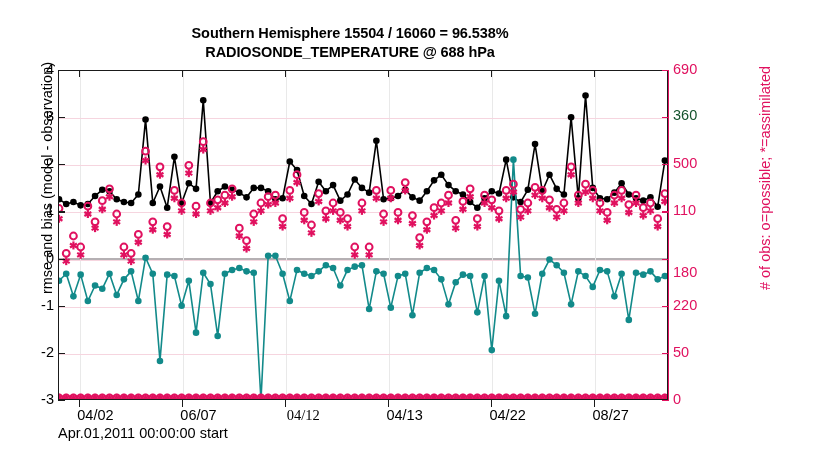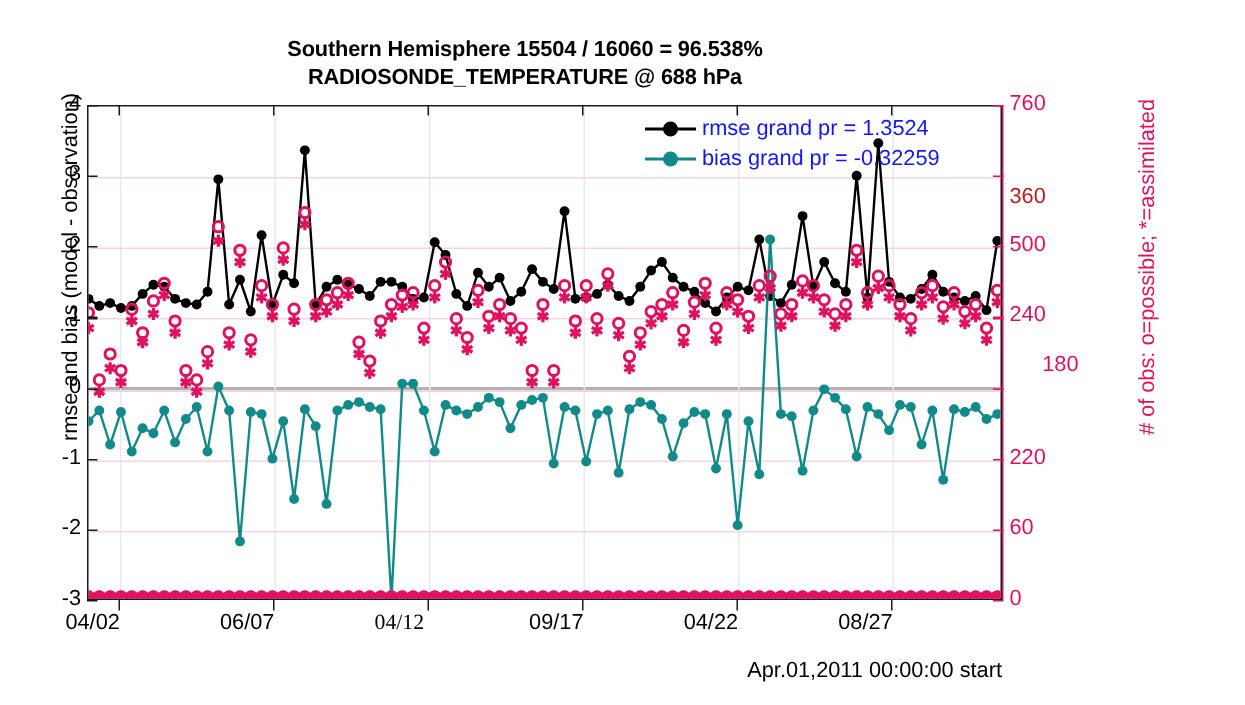--- a/index.html
+++ b/index.html
@@ -134,44 +134,44 @@
     left: 58px;
     top: 400px;
     width: 610px;
     height: 26px;
   }
   .xtick {
     position: absolute;
     top: 7px;
     width: 70px;
     margin-left: -35px;
-    text-align: left;
+    text-align: right;
     font-size: 14.5px;
     color: #000;
   }
   .xtickmark {
     position: absolute;
     top: 0;
     width: 1.1px;
     height: 7px;
     background: #1a1a1a;
   }
   .xtickmark-top {
     position: absolute;
     top: 0;
     width: 1.1px;
     height: 7px;
     background: #1a1a1a;
   }
   .xlabel {
     position: absolute;
     left: 58px;
-    top: 439px;
+    top: 425px;
     width: 610px;
-    text-align: right;
+    text-align: left;
     font-size: 14.5px;
     color: #000;
   }
   .ylabel-left {
     position: absolute;
     left: -118px;
     top: 170px;
     width: 330px;
     text-align: center;
     font-size: 14.5px;
@@ -1466,65 +1466,49 @@
             <line x1="605.8783783783783" y1="322.8571428571429" x2="605.8783783783783" y2="330.8571428571429" stroke="#e0115f" stroke-width="2.2" stroke-linecap="butt"></line>
             <line x1="609.3424799935161" y1="324.8571428571429" x2="602.4142767632405" y2="328.8571428571429" stroke="#e0115f" stroke-width="2.2" stroke-linecap="butt"></line>
             <line x1="609.3424799935161" y1="328.8571428571429" x2="602.4142767632405" y2="324.8571428571429" stroke="#e0115f" stroke-width="2.2" stroke-linecap="butt"></line>
           </g>
         </g>
       </svg>
   </div>
 
   <div class="frame-right-axis"></div>
   <div class="ytick-right-wrap" id="ytick-right-wrap">
-      <div class="ytick-right" style="top: 0px; color: rgb(224, 17, 95);">760</div>
-      <div class="ytick-right" style="top: 62px; color: #b91c1c;">360</div>
+      <div class="ytick-right" style="top: 0px; color: rgb(224, 17, 95);">690</div>
+      <div class="ytick-right" style="top: 46px; color: #14532d;">360</div>
       <div class="ytick-right" style="top: 94.2857px; color: rgb(224, 17, 95);">500</div>
-      <div class="ytick-right" style="top: 141.429px; color: rgb(224, 17, 95);">240</div>
-      <div class="ytick-right" style="top: 174px; color: rgb(224, 17, 95); text-align: right;">180</div>
+      <div class="ytick-right" style="top: 141.429px; color: rgb(224, 17, 95);">110</div>
+      <div class="ytick-right" style="top: 203px; color: rgb(224, 17, 95);">180</div>
       <div class="ytick-right" style="top: 235.714px; color: rgb(224, 17, 95);">220</div>
-      <div class="ytick-right" style="top: 282.857px; color: rgb(224, 17, 95);">60</div>
+      <div class="ytick-right" style="top: 282.857px; color: rgb(224, 17, 95);">50</div>
       <div class="ytick-right" style="top: 330px; color: rgb(224, 17, 95);">0</div>
     </div>
 
   <div class="xtick-wrap" id="xtick-wrap">
       <div class="xtickmark" style="left: 20.6081px;"></div>
       <div class="xtick" style="left: 20.6081px;">04/02</div>
       <div class="xtickmark" style="left: 123.649px;"></div>
       <div class="xtick" style="left: 123.649px;">06/07</div>
       <div class="xtickmark" style="left: 226.689px;"></div>
       <div class="xtick" style="left: 226.689px; font-family: Liberation Serif, serif;">04/12</div>
       <div class="xtickmark" style="left: 329.73px;"></div>
-      <div class="xtick" style="left: 329.73px;">09/17</div>
+      <div class="xtick" style="left: 329.73px;">04/13</div>
       <div class="xtickmark" style="left: 432.77px;"></div>
       <div class="xtick" style="left: 432.77px;">04/22</div>
       <div class="xtickmark" style="left: 535.811px;"></div>
       <div class="xtick" style="left: 535.811px;">08/27</div>
     </div>
 
   <div class="xlabel">Apr.01,2011 00:00:00 start</div>
   <div class="ylabel-left">rmse and bias (model - observation)</div>
   <div class="ylabel-right"># of obs: o=possible; *=assimilated</div>
 
-  <div class="legend" style="color: rgb(20, 20, 255);">
-    <div class="legend-row">
-      <span class="legend-swatch">
-        <span class="lline" id="leg-line-rmse" style="background: rgb(0, 0, 0);"></span>
-          <span class="ldot" id="leg-dot-rmse" style="background: rgb(0, 0, 0);"></span>
-      </span>
-      <span>rmse grand pr = 1.3524</span>
-    </div>
-    <div class="legend-row">
-      <span class="legend-swatch">
-        <span class="lline" id="leg-line-bias" style="background: rgb(18, 138, 138);"></span>
-          <span class="ldot" id="leg-dot-bias" style="background: rgb(18, 138, 138);"></span>
-      </span>
-      <span>bias grand pr = -0.32259</span>
-    </div>
-  </div>
 
 <div class="tickmark-left" style="top: 70px; left: 58px;"></div>
     <div class="tickmark-left" style="top: 117.143px; left: 58px;"></div>
     <div class="tickmark-left" style="top: 164.286px; left: 58px;"></div>
     <div class="tickmark-left" style="top: 211.429px; left: 58px;"></div>
     <div class="tickmark-left" style="top: 258.571px; left: 58px;"></div>
     <div class="tickmark-left" style="top: 305.714px; left: 58px;"></div>
     <div class="tickmark-left" style="top: 352.857px; left: 58px;"></div>
     <div class="tickmark-left" style="top: 400px; left: 58px;"></div>
     <div class="tickmark-right" style="top: 70px; left: 662px; background: rgb(224, 17, 95);"></div>

